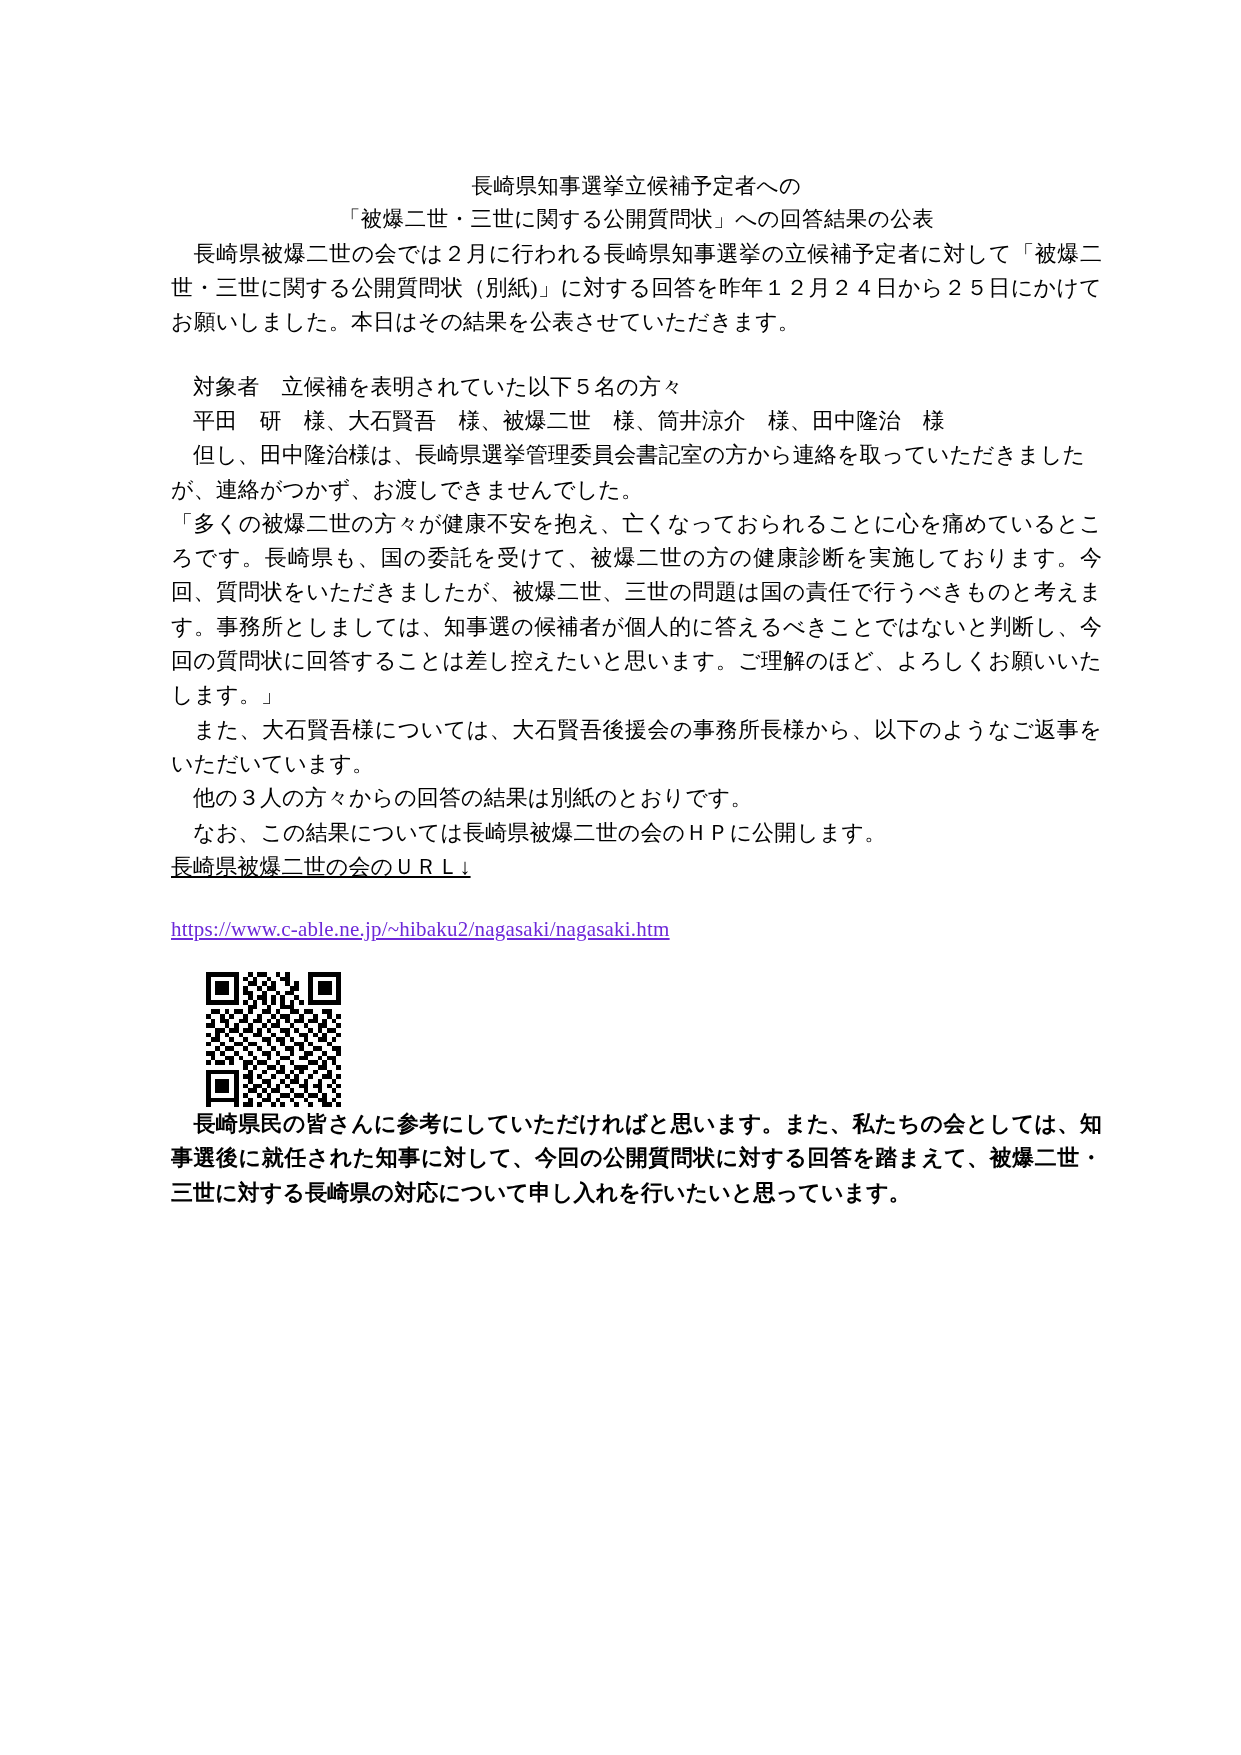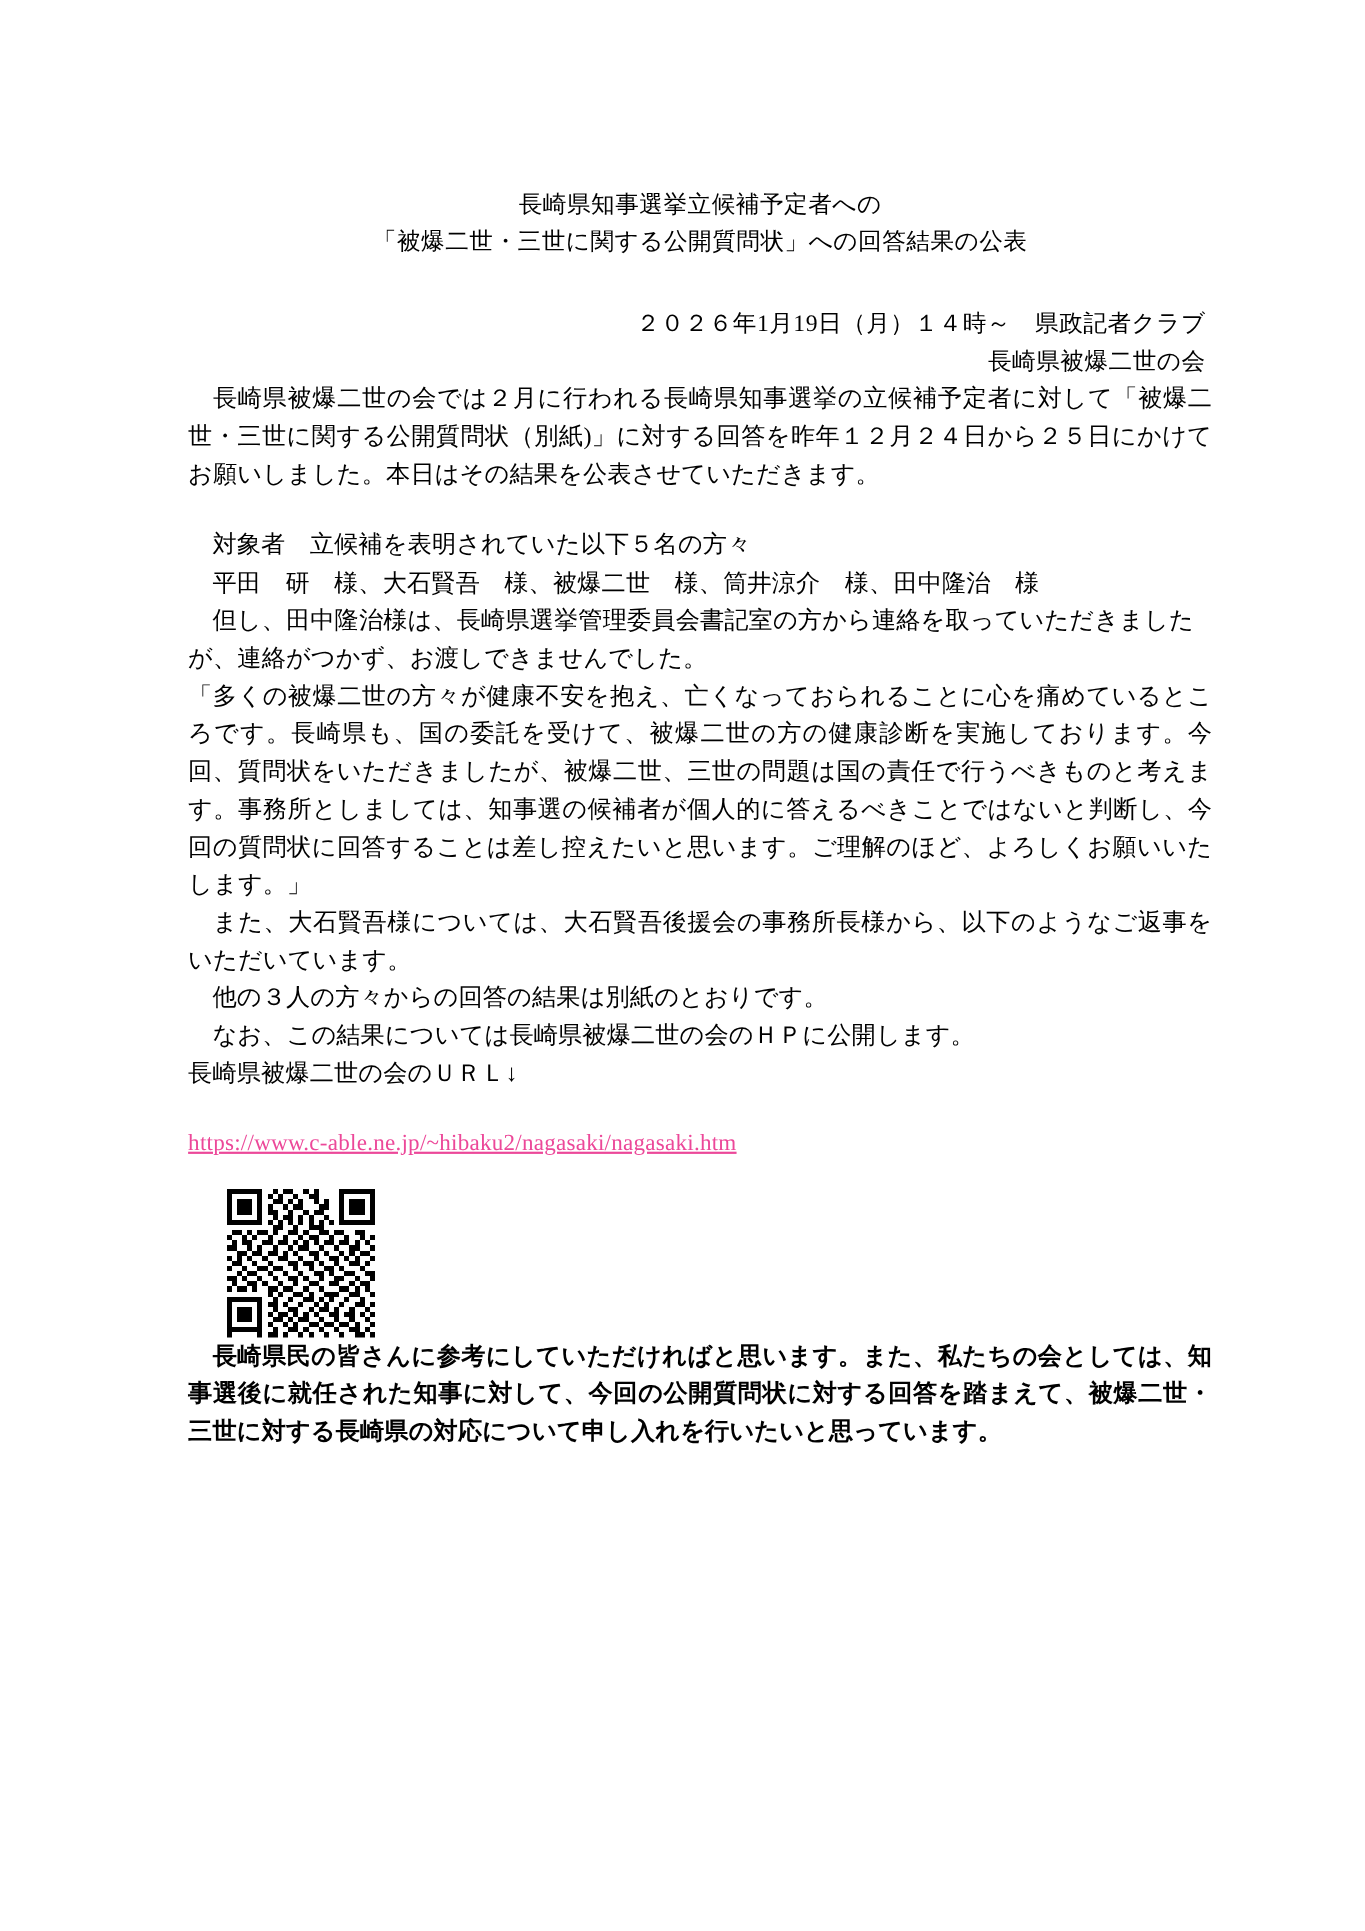--- a/index.html
+++ b/index.html
@@ -41,38 +41,38 @@
   p.body-par {
     font-size: 22px;
     line-height: 1.56;
     letter-spacing: 0.005em;
     margin: 0;
     text-align: justify;
     text-justify: inter-ideograph;
   }
   .gap-lg { margin-top: 36px; font-family: Liberation Serif, serif; }
   .gap-md { margin-top: 30px; }
-  .gap-sm { margin-top: 12px; }
+  .gap-sm { margin-top: 12px; text-decoration: underline; }
   .list-block {
     font-size: 22px;
     line-height: 1.56;
     letter-spacing: 0.005em;
   }
   .list-line { display: block; }
   .url-label {
     font-size: 22px;
     line-height: 1.5;
     letter-spacing: 0.005em;
     margin: 0;
   }
   .url-link {
     display: inline-block;
     margin-top: 34px;
     font-size: 21px;
-    color: #ec4899;
+    color: #6d28d9;
     text-decoration: underline;
     letter-spacing: 0.01em;
   }
   .qr-wrap {
     margin-top: 30px;
     margin-left: 35px;
   }
   .qr {
     width: 135px;
     height: 135px;
@@ -84,24 +84,20 @@
 </head>
 <body>
 
 <div class="page">
 
   <div class="title-block">
     <span class="title-line">長崎県知事選挙立候補予定者への</span>
     <span class="title-line">「被爆二世・三世に関する公開質問状」への回答結果の公表</span>
   </div>
 
-  <div class="meta-block">
-    <span class="meta-line">２０２６年1月19日（月）１４時～　県政記者クラブ</span>
-    <span class="meta-line">長崎県被爆二世の会</span>
-  </div>
 
   <p class="body-par gap-lg">　長崎県被爆二世の会では２月に行われる長崎県知事選挙の立候補予定者に対して「被爆二世・三世に関する公開質問状（別紙)」に対する回答を昨年１２月２４日から２５日にかけてお願いしました。本日はその結果を公表させていただきます。</p>
 
   <div class="list-block gap-md">
     <span class="list-line">　対象者　立候補を表明されていた以下５名の方々</span>
     <span class="list-line">　平田　研　様、大石賢吾　様、被爆二世　様、筒井涼介　様、田中隆治　様</span>
     <span class="list-line">　但し、田中隆治様は、長崎県選挙管理委員会書記室の方から連絡を取っていただきましたが、連絡がつかず、お渡しできませんでした。</span>
   </div>
 
   <p class="body-par">「多くの被爆二世の方々が健康不安を抱え、亡くなっておられることに心を痛めているところです。長崎県も、国の委託を受けて、被爆二世の方の健康診断を実施しております。今回、質問状をいただきましたが、被爆二世、三世の問題は国の責任で行うべきものと考えます。事務所としましては、知事選の候補者が個人的に答えるべきことではないと判断し、今回の質問状に回答することは差し控えたいと思います。ご理解のほど、よろしくお願いいたします。」</p>

